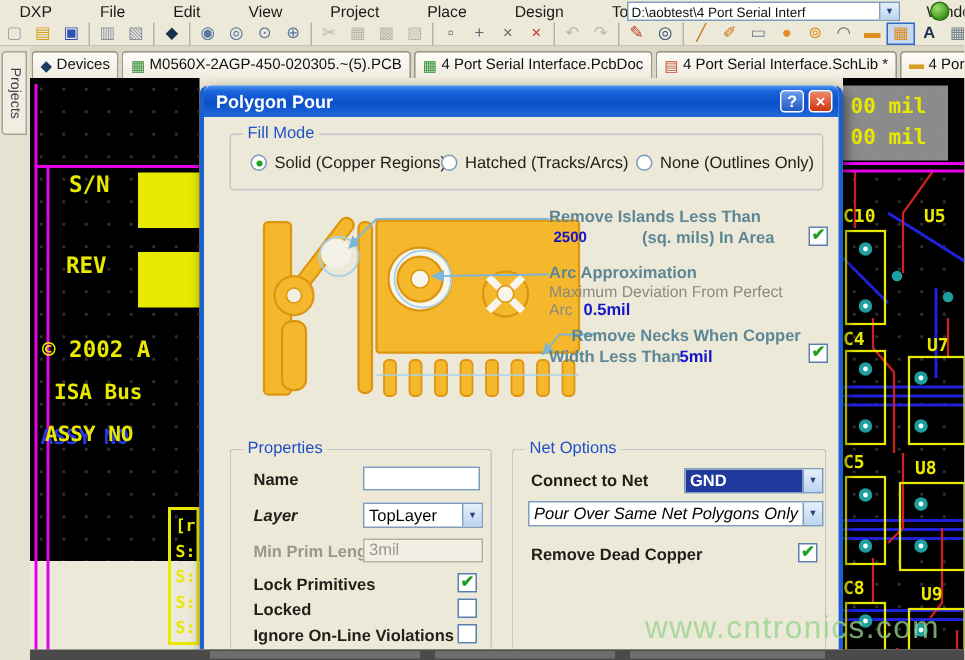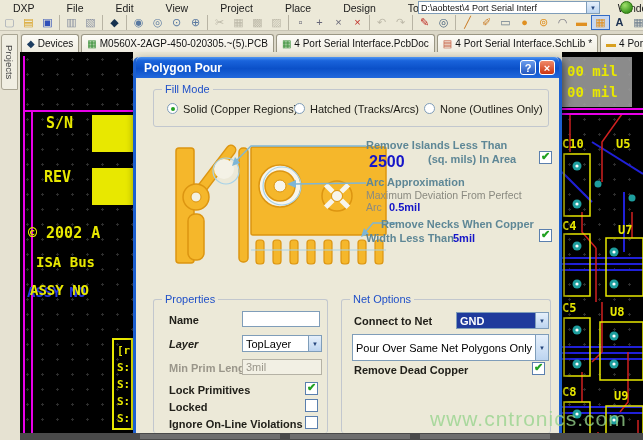--- a/index.html
+++ b/index.html
@@ -56,21 +56,21 @@
   
   #left-strip { position:absolute; left:0; top:31px; width:20px; height:409px; background:#E6E2D2; }
   #projects-tab { position:absolute; left:1px; top:3px; width:17px; height:56px; background:#F0EEE2;
                   border:1px solid #A8A492; border-radius:3px 0 0 3px;
                   writing-mode:vertical-rl; font-size:9.5px; color:#444;
                   display:flex; align-items:center; justify-content:center; }
 
   
   .pcb { position:absolute; background-color:#000;
          background-image:radial-gradient(circle,#2E2E2E 1px,transparent 1.2px); background-size:15px 15px; }
-  #pcb-left { left:20px; top:52px; width:113px; height:381px; }
+  #pcb-left { left:20px; top:52px; width:113px; height:322px; }
   #pcb-right { left:562px; top:52px; width:81px; height:381px; }
   .mag { position:absolute; background:#E800E8; }
   .ytext { position:absolute; font-family:"DejaVu Sans Mono", monospace; font-weight:bold; color:#E8E800; white-space:nowrap; }
   #sn-box,#rev-box { position:absolute; left:72px; width:41px; height:37px; background:#E8E800; }
   #sn-box{ top:63px; } #rev-box{ top:116px; }
   #assy-text { text-shadow:-3px 2px 0 #2838E0;text-align:center; }
   #status-box { position:absolute; left:92px; top:286px; width:21px; height:92px;
                 border:2px solid #E8E800; padding:2px 0 0 3px; }
   #status-box .ytext { position:static; display:block; font-size:11px; line-height:17px; }
   #hud { position:absolute; left:0; top:5px; width:70px; height:50px; background:rgba(158,158,158,.88); }
@@ -424,21 +424,21 @@
         <path d="M230,93 L207,93 L197,105"></path>
       </g>
       <g fill="#7EB6D6">
         <path d="M66,36 L74,33 L69,27 Z"></path>
         <path d="M121,54 L130,50 L130,58 Z"></path>
         <path d="M195,107 L203,104 L198,98 Z"></path>
       </g>
     </svg>
 
     <div class="lbl-teal" style="left:230px;top:82px;" data-name="remove-islands-label">Remove Islands Less Than</div>
-    <div class="co-abs val-blue" style="left:233px;top:96px;font-size:16px;" data-name="remove-islands-value">2500</div>
+    <div class="co-abs val-blue" style="left:233px;top:96px;font-size:10px;" data-name="remove-islands-value">2500</div>
     <div class="lbl-teal" style="left:292px;top:96px;" data-name="remove-islands-suffix">(sq. mils)  In Area</div>
     <div class="cb" style="left:403px;top:94px;" data-name="remove-islands-checkbox" data-checked="true"></div>
 
     <div class="lbl-teal" style="left:230px;top:119px;" data-name="arc-approximation-label">Arc Approximation</div>
     <div class="lbl-gray" style="left:230px;top:132px;" data-name="arc-approximation-subtext">Maximum Deviation From Perfect</div>
     <div class="lbl-gray" style="left:230px;top:144px;" data-name="arc-label">Arc</div>
     <div class="co-abs val-blue" style="left:253px;top:144px;font-size:11px;" data-name="arc-deviation-value">0.5mil</div>
 
     <div class="lbl-teal" style="left:230px;top:161px;margin-left:15px;" data-name="remove-necks-label">Remove Necks When Copper</div>
     <div class="lbl-teal" style="left:230px;top:175px;" data-name="remove-necks-width-label">Width Less Than</div>
@@ -464,21 +464,21 @@
       <div class="cb" style="left:151px;top:116px;" data-name="ignore-online-violations-checkbox" data-checked="false"></div>
     </div>
 
     <div class="grp" data-name="net-options-group" style="left:205px;top:242px;width:210px;height:134px;border-bottom:none;">
       <div class="grp-label" data-name="net-options-group-label">Net Options</div>
       <div class="lbl" style="left:12px;top:15px;" data-name="connect-to-net-label">Connect to Net</div>
       <div class="combo sel" style="left:114px;top:12px;width:93px;height:17px;" data-name="connect-to-net-combo">
         <span class="ctxt" data-name="connect-to-net-value">GND</span>
         <span class="combo-arrow" data-name="chevron-down-icon">▼</span>
       </div>
-      <div class="combo" style="left:10px;top:34px;width:197px;height:27px;" data-name="pour-over-combo">
+      <div class="combo" style="left:10px;top:34px;width:197px;height:17px;font-style:italic;" data-name="pour-over-combo">
         <span class="ctxt" data-name="pour-over-value">Pour Over Same Net Polygons Only</span>
         <span class="combo-arrow" data-name="chevron-down-icon">▼</span>
       </div>
       <div class="lbl" style="left:12px;top:64px;" data-name="remove-dead-copper-label">Remove Dead Copper</div>
       <div class="cb" style="left:190px;top:62px;" data-name="remove-dead-copper-checkbox" data-checked="true"></div>
     </div>
   </div>
 
   <div id="watermark" data-name="watermark-text">www.cntronics.com</div>
   <div id="bottom-strip" data-name="bottom-panel-strip">

